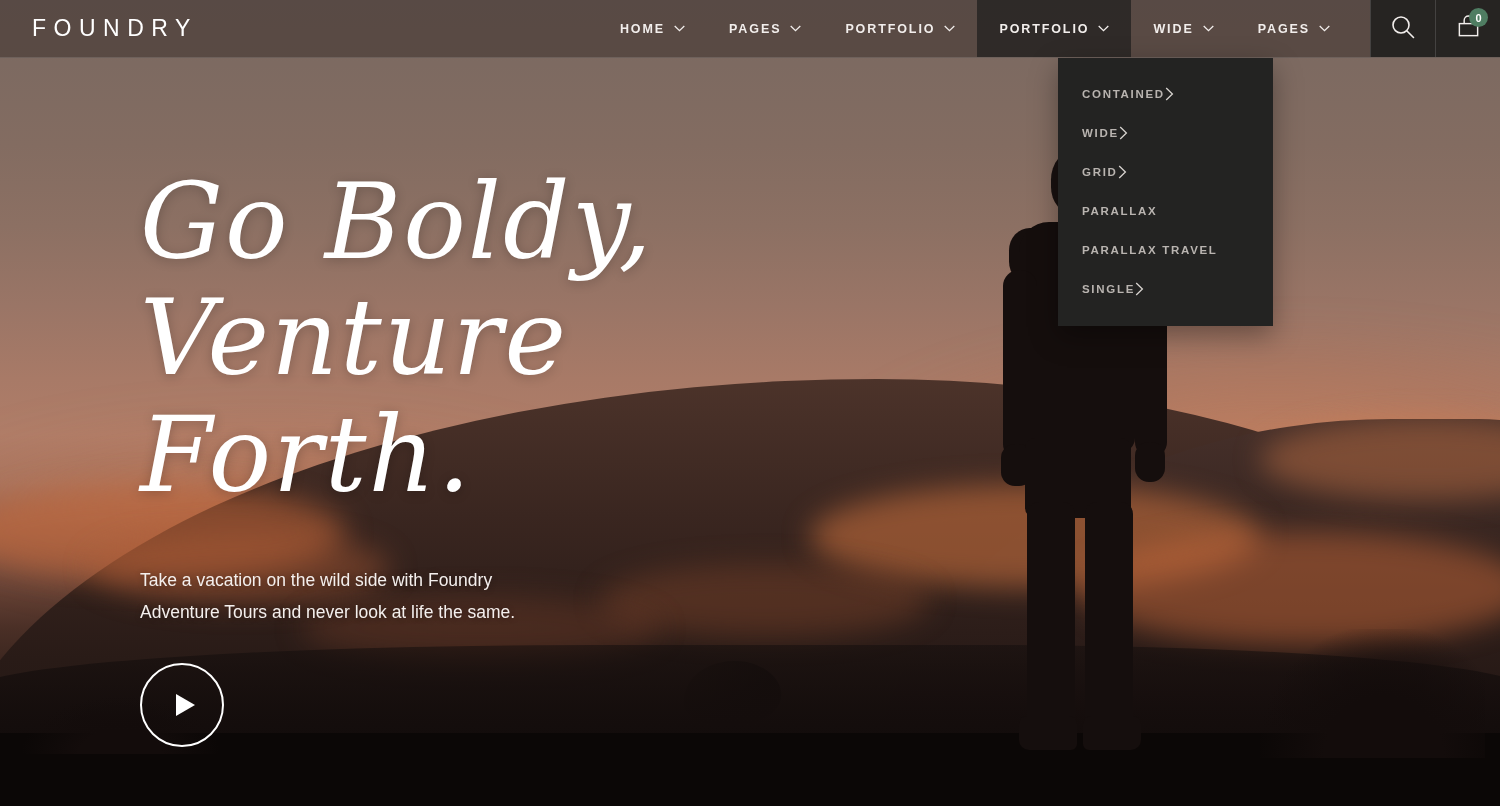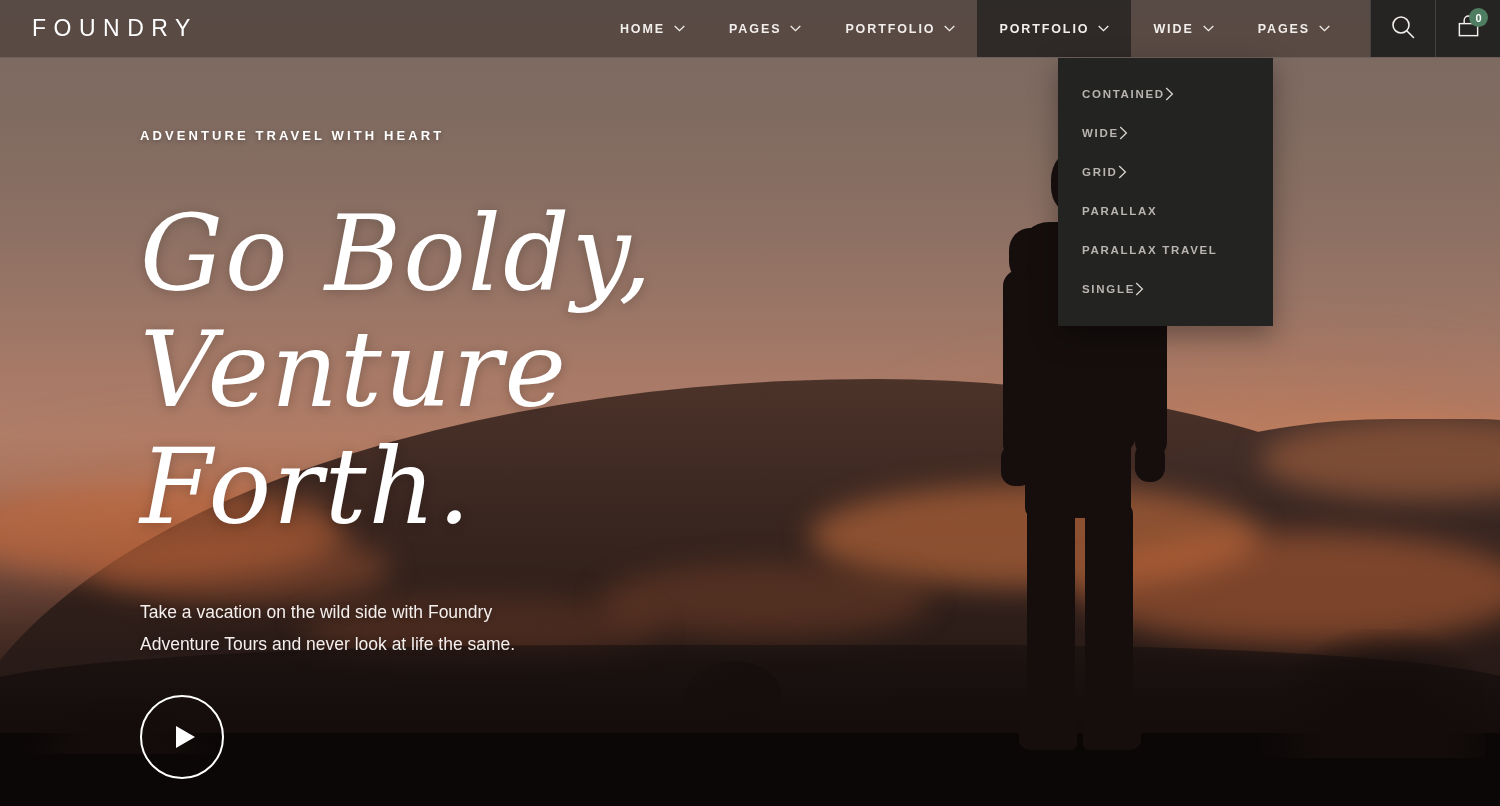--- a/index.html
+++ b/index.html
@@ -183,21 +183,21 @@
   .chevron-right svg { display: block; }
   .chevron-right.hidden { visibility: hidden; }
 
   
   .hero-content { position: absolute; left: 140px; top: 128px; width: 720px; z-index: 20; }
   .eyebrow {
     color: #fff; font-size: 13px; font-weight: 700; letter-spacing: 3.1px;
     text-shadow: 0 1px 5px rgba(0,0,0,0.30);
   }
   .headline {
-    margin-top: 53px;
+    margin-top: 36px;
     color: #fff;
     font-family: "DejaVu Serif", serif;
     font-size: 104px; line-height: 1.12; font-weight: 400;
     font-style: italic;
     letter-spacing: 2px;
     text-shadow: 0 2px 12px rgba(0,0,0,0.22);
     white-space: pre-line;
   }
   .lede {
     margin-top: 52px;
@@ -388,21 +388,20 @@
       <span class="dd-label">SINGLE</span>
       <span class="chevron-right">
         <svg viewBox="0 0 9 14" width="9" height="14">
             <path d="M1.2 1 L7.4 7 L1.2 13" fill="none" stroke="#d8d4d0" stroke-width="1.3"></path>
           </svg>
       </span>
     </div>
   </div>
 
   <div class="hero-content">
-    <div class="eyebrow">ADVENTURE TRAVEL WITH HEART</div>
     <h1 class="headline">Go Boldy,
 Venture Forth.</h1>
     <p class="lede">Take a vacation on the wild side with Foundry
 Adventure Tours and never look at life the same.</p>
     <div class="play-button">
       <span class="play-tri"></span>
     </div>
   </div>
 
 </div>

